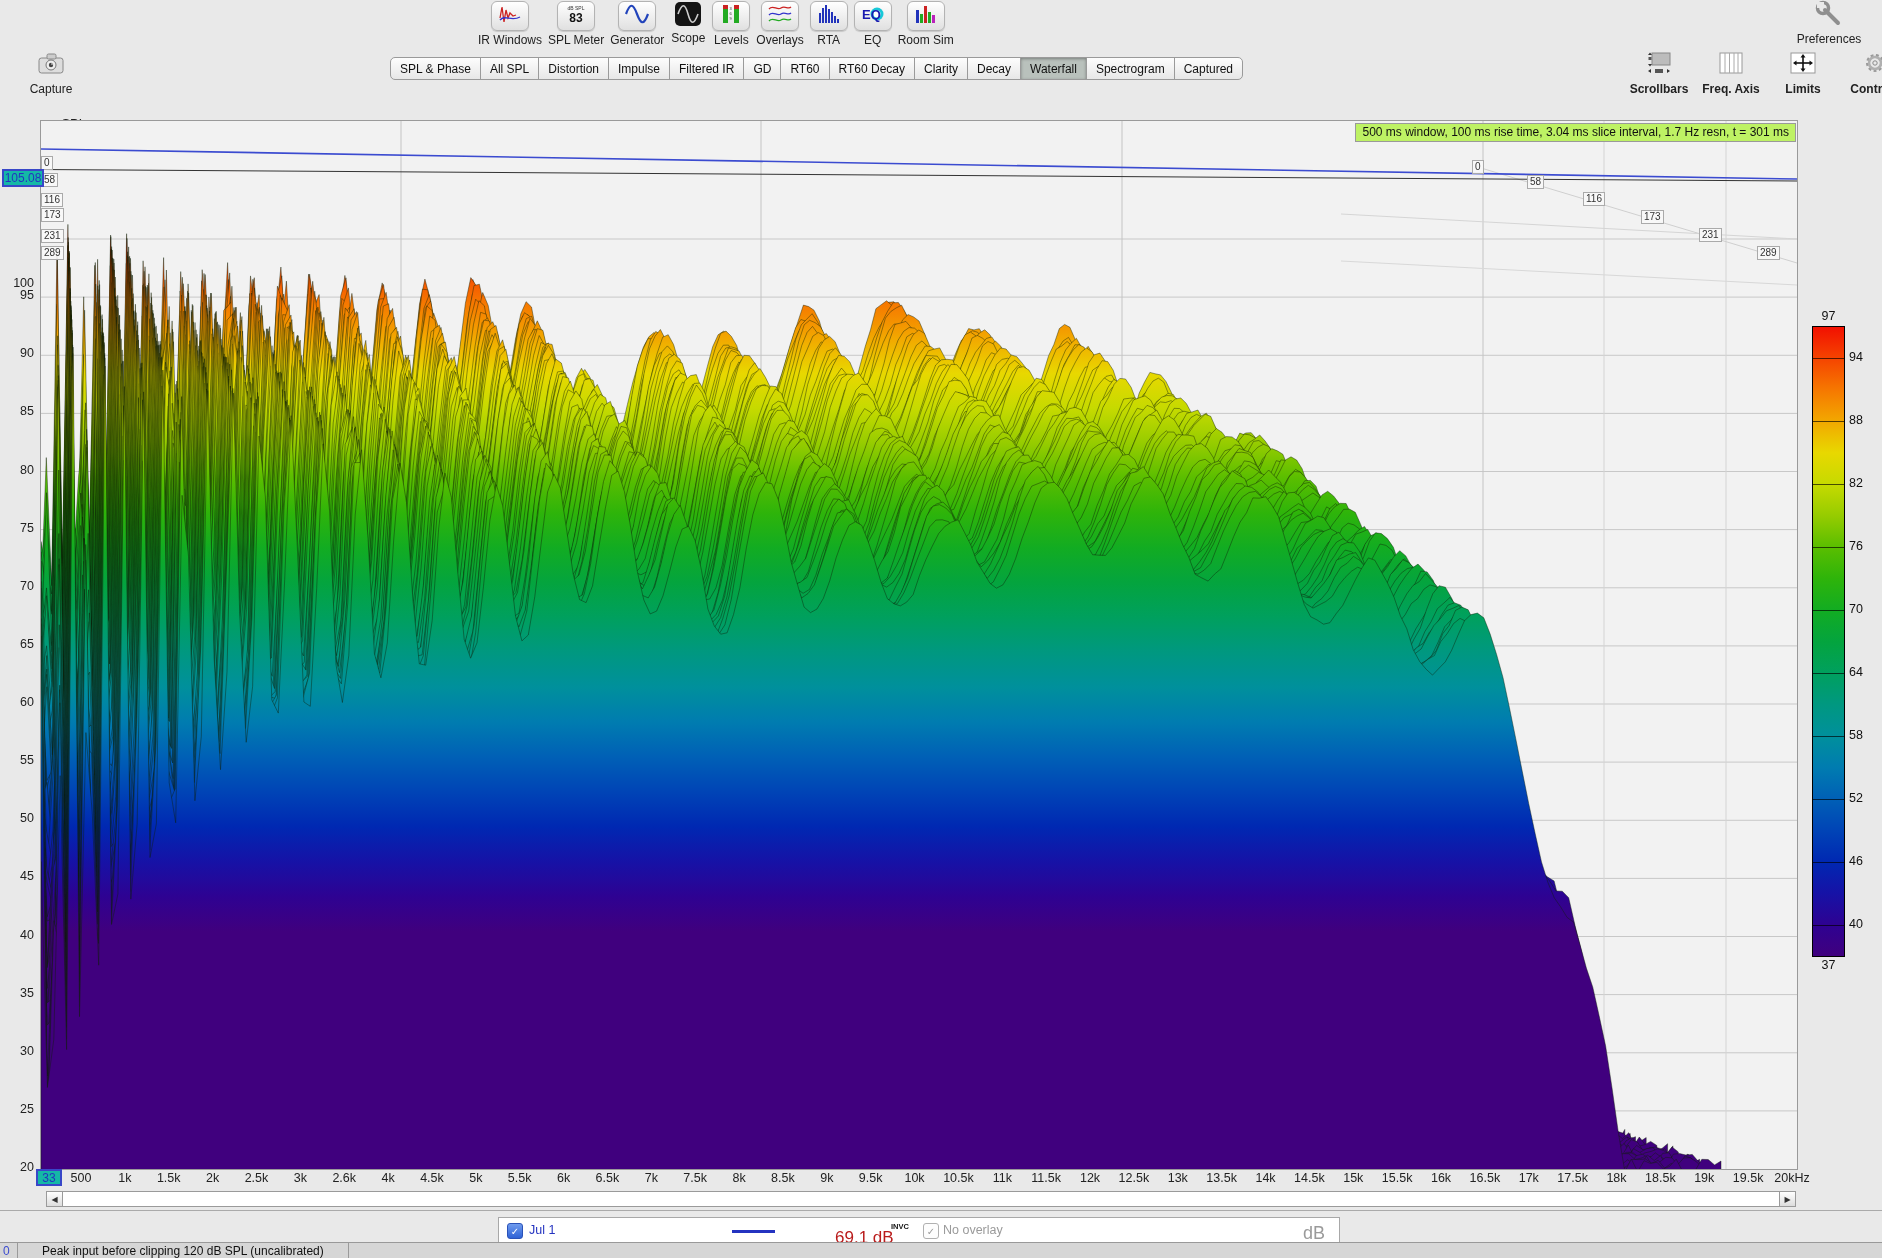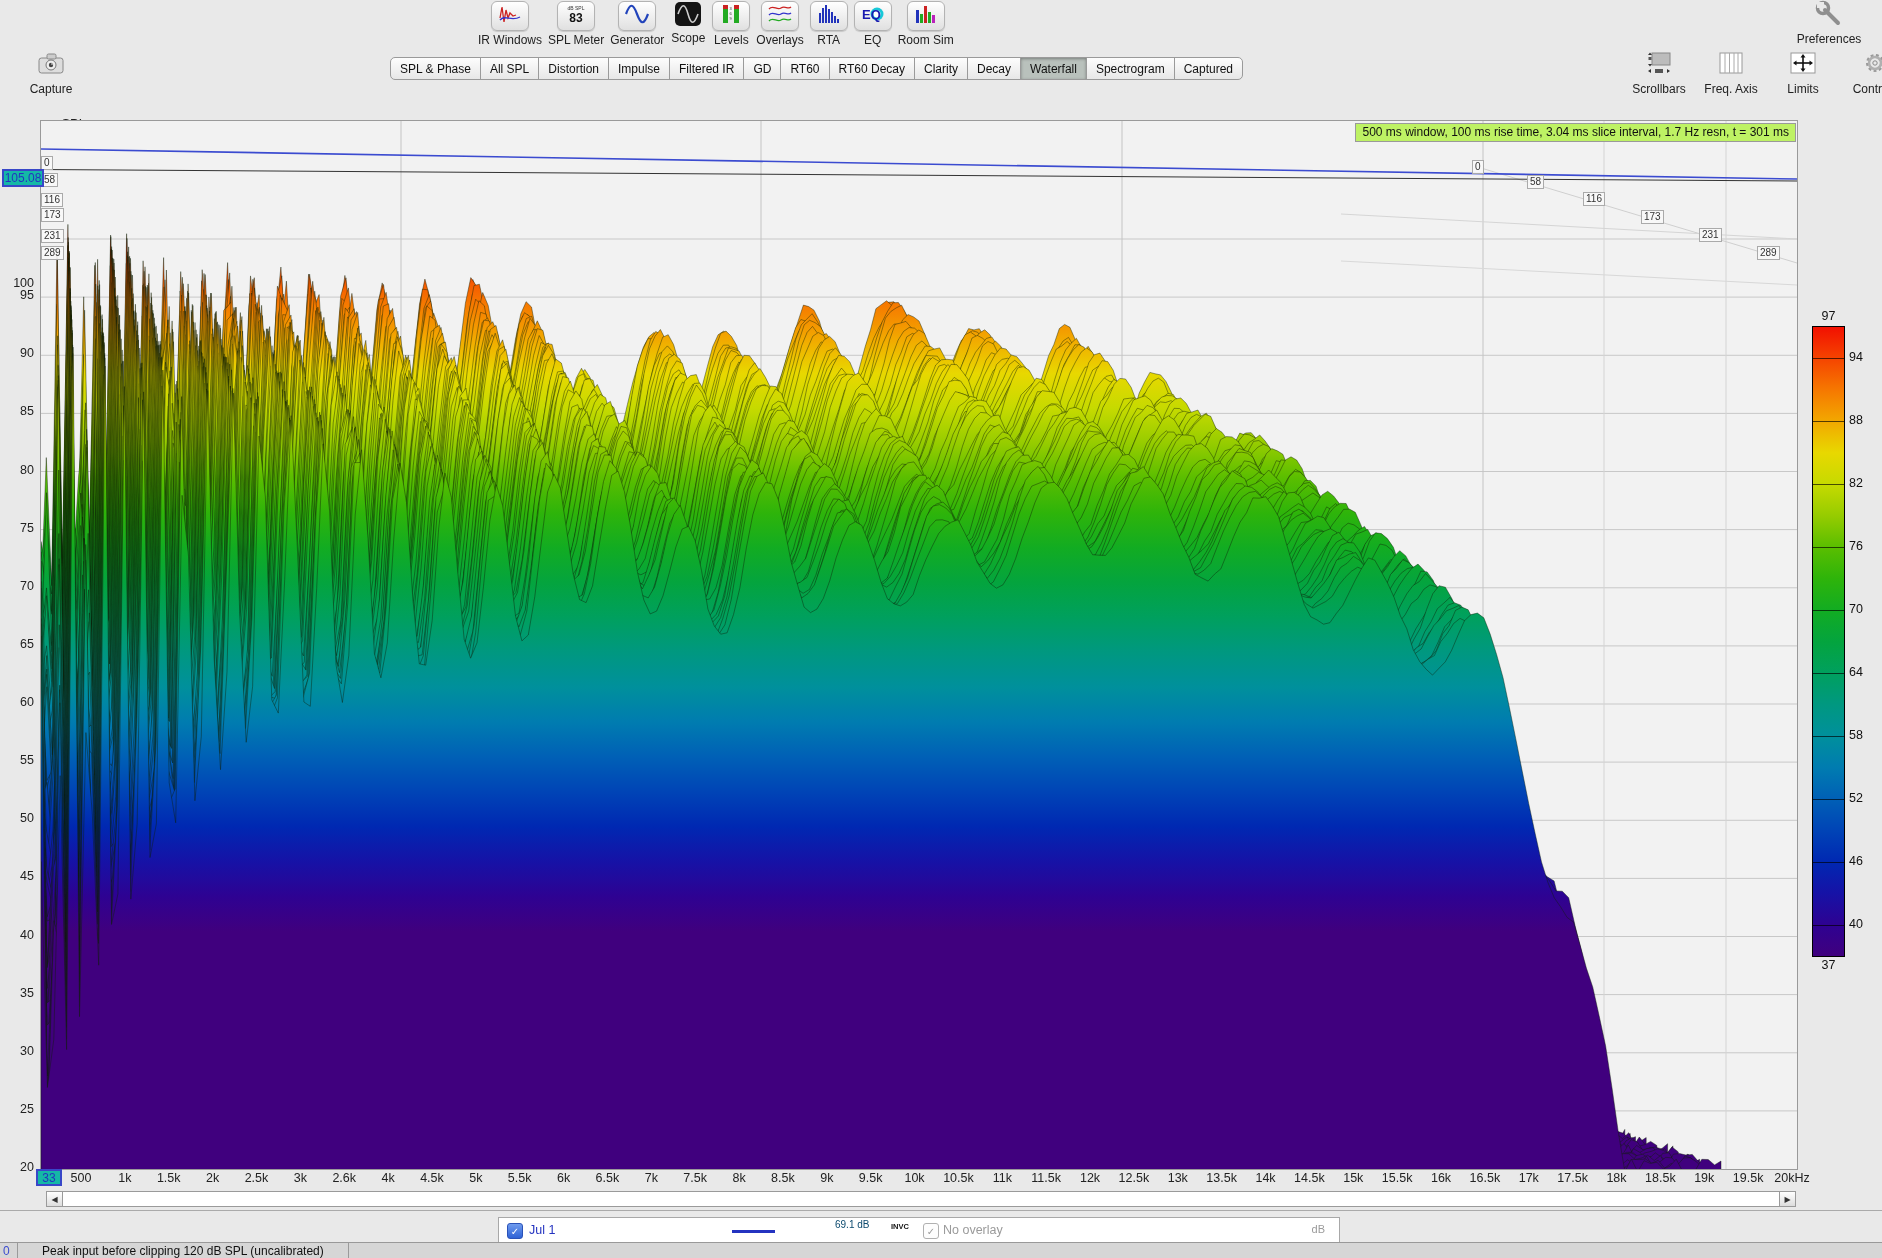--- a/index.html
+++ b/index.html
@@ -14,21 +14,21 @@
   .tbitem{display:flex;flex-direction:column;align-items:center;cursor:default;}
   .icbox{width:36px;height:28px;border:1px solid #b3b3b3;border-radius:6px;
     background:linear-gradient(#ffffff,#e0e0e0);display:flex;align-items:flex-start;justify-content:center;
     box-shadow:0 1px 1px rgba(0,0,0,.15);}
   .tblabel{font-size:12px;margin-top:2px;color:#222;white-space:nowrap;}
   .prefs{position:absolute;left:1786px;top:0px;width:86px;text-align:center;}
   .prefs .tblabel{margin-top:0;}
   
   .capture{position:absolute;left:18px;top:50px;width:66px;text-align:center;}
   .viewtools{position:absolute;left:1628px;top:50px;display:flex;gap:10px;}
-  .vtitem{display:flex;flex-direction:column;align-items:center;width:62px;}
+  .vtitem{display:flex;flex-direction:column;align-items:center;width:62px;font-weight:bold;}
   .tabs{position:absolute;left:390px;top:57px;display:flex;}
   .tab{height:21px;padding:0 9px;font-size:12px;font-family:inherit;color:#111;
     background:linear-gradient(#fdfdfd,#e7e7e7);border:1px solid #9a9a9a;margin-left:-1px;
     display:flex;align-items:center;cursor:default;}
   .tab:first-child{border-radius:5px 0 0 5px;margin-left:0;}
   .tab:last-child{border-radius:0 5px 5px 0;}
   .tab.selected{background:#b9c1bc;box-shadow:inset 0 1px 3px rgba(0,0,0,.35);}
   .spl-title{position:absolute;left:30px;top:116px;width:56px;text-align:right;font-size:13px;color:#222;}
   
   .plot{position:absolute;left:40px;top:120px;width:1756px;height:1048px;
@@ -55,24 +55,24 @@
   
   .legendwrap{position:absolute;left:0;top:1210px;width:1882px;height:32px;border-top:1px solid #aaa;}
   .legendbox{position:absolute;left:498px;top:6px;width:842px;height:26px;background:#fff;
     border:1px solid #a8a8a8;box-sizing:border-box;}
   .cb{width:14px;height:14px;border-radius:3px;position:absolute;top:5px;
     display:flex;align-items:center;justify-content:center;font-size:10px;}
   .cb.blue{left:8px;background:linear-gradient(#6f9bee,#2e62d6);color:#fff;border:1px solid #2a52b8;}
   .cb.gray{left:424px;background:#fdfdfd;color:#9a9a9a;border:1px solid #b0b0b0;}
   .leg-name{position:absolute;left:30px;top:5px;font-size:12.5px;color:#2433c0;}
   .leg-line{position:absolute;left:233px;top:12px;width:43px;height:3px;background:#2433c0;}
-  .leg-val{position:absolute;left:336px;top:1px;font-size:10px;color:#0c4a6e;}
+  .leg-val{position:absolute;left:336px;top:10px;font-size:17px;color:#b91c1c;}
   .leg-wt{position:absolute;left:392px;top:4px;font-size:7.5px;font-weight:bold;color:#111;}
   .leg-ovl{position:absolute;left:444px;top:5px;font-size:12.5px;color:#9a9a9a;}
-  .leg-db{position:absolute;right:14px;top:5px;font-size:11px;color:#9a9a9a;text-align:right;}
+  .leg-db{position:absolute;right:14px;top:5px;font-size:18px;color:#9a9a9a;text-align:right;}
   
   .statusbar{position:absolute;left:0;top:1242px;width:1882px;height:16px;background:#d6d6d6;
     border-top:1px solid #999;font-size:12px;display:flex;align-items:center;}
   .statusbar .zero{color:#3b4bd0;width:14px;text-align:left;padding-left:3px;}
   .statusbar .sep{width:1px;height:16px;background:#9a9a9a;}
   .statusbar .msg{padding:0 24px;color:#111;}
 </style>
 </head>
 <body>
 

